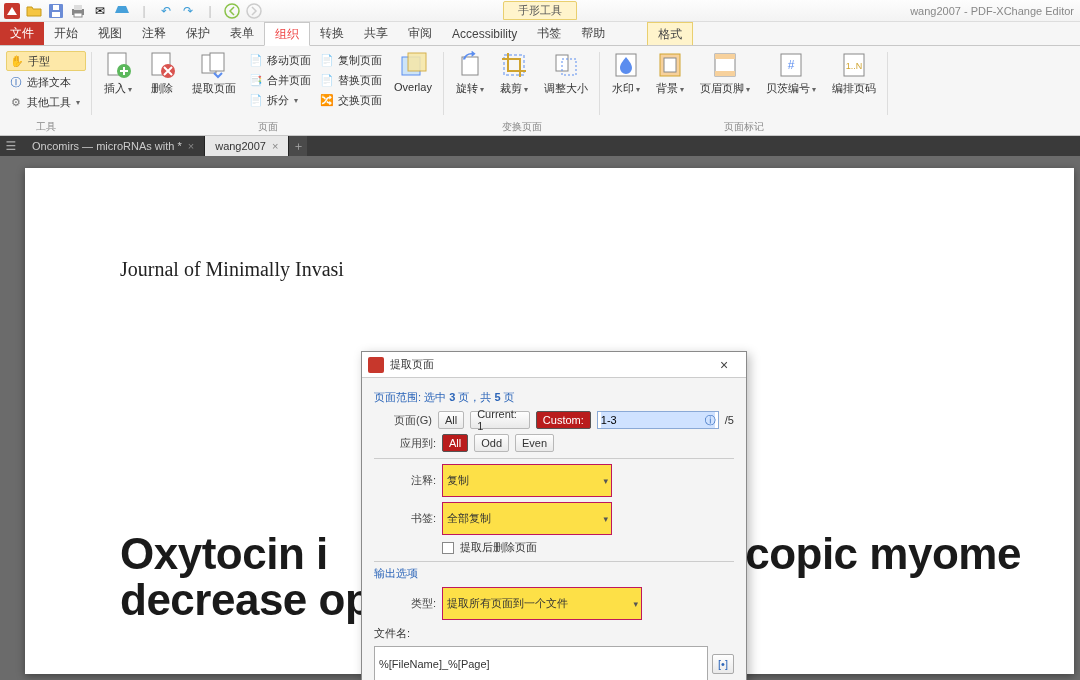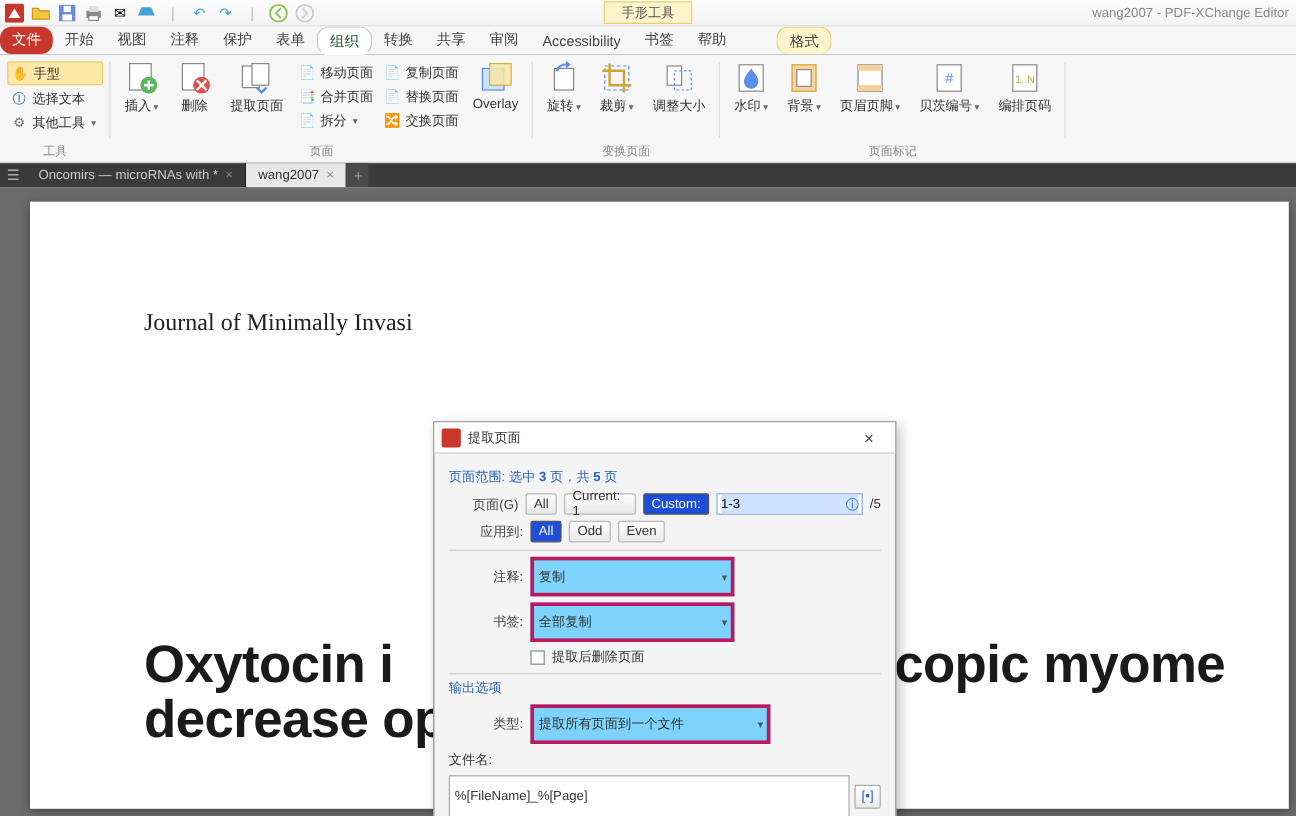--- a/index.html
+++ b/index.html
@@ -7,23 +7,23 @@
 
 
 .titlebar { height: 22px; background: linear-gradient(#fdfdfd,#f3f3f3); display: flex; align-items: center; border-bottom: 1px solid #ddd; position: relative; }
 .qat { display: flex; align-items: center; gap: 6px; padding: 0 4px; }
 .qat span { width: 16px; height: 16px; display: inline-flex; align-items: center; justify-content: center; }
 .context-tab { position:absolute; left:50%; transform:translateX(-50%); background:#fff4cc; border:1px solid #e9cf6f; padding:1px 14px; border-radius:2px 2px 0 0; font-size:11px; color:#555; }
 .titletext { position:absolute; right:6px; font-size:11px; color:#888; }
 
 
 .menubar { height: 24px; display:flex; align-items:stretch; border-bottom:1px solid #c8c8c8; background:#f6f6f6; }
-.menubar .mitem { padding:9px 10px; font-size:12px; color:#444; display:flex; align-items:center; border-right:0px; cursor:default;border-radius:10px; }
+.menubar .mitem { padding:9px 10px; font-size:12px; color:#444; display:flex; align-items:center; border-right:0px; cursor:default; }
 .menubar .mitem.file { background:#c7372c; color:#fff; }
-.menubar .mitem.active { background:#fff; border:1px solid #c8c8c8; border-bottom:1px solid #fff; margin-bottom:-1px; color:#14532d; }
+.menubar .mitem.active { background:#fff; border:1px solid #c8c8c8; border-bottom:1px solid #fff; margin-bottom:-1px; color:#ef4444; }
 
 
 .ribbon { height: 90px; background:#f6f6f6; border-bottom:1px solid #c8c8c8; display:flex; }
 .rgroup { display:flex; flex-direction:column; align-items:stretch; padding:3px 6px 0; position:relative; }
 .rgroup::after { content:""; position:absolute; right:0; top:6px; bottom:20px; width:1px; background:#ddd; }
 .rgroup .glabel { text-align:center; font-size:10px; color:#888; height:16px; line-height:16px; }
 .rbody { flex:1; display:flex; align-items:flex-start; gap:4px; }
 .tool-col { display:flex; flex-direction:column; gap:2px; padding-top:2px; }
 .tool-row { display:flex; align-items:center; gap:3px; font-size:11px; color:#333; padding:1px 2px; white-space:nowrap; }
 .tool-row.sel { background:#fde8a8; border:1px solid #e9cf6f; border-radius:2px; }
@@ -50,26 +50,26 @@
 .dlg-title { height:26px; display:flex; align-items:center; padding:0 6px; background:#fff; border-bottom:1px solid #ccc;}
 .dlg-title .ic-app { width:16px; height:16px; background:#c7372c; border-radius:2px; margin-right:6px;}
 .dlg-title .close { margin-left:auto; width:32px; text-align:center; font-size:14px; color:#444; }
 .dlg-body { padding:8px 12px 6px; }
 .section-title { color:#2a64b8; font-size:11px; margin:4px 0 6px; }
 .section-title .bold { font-weight:bold; }
 .dline { border:none; border-top:1px solid #ccc; margin:6px 0 4px; }
 .frow { display:flex; align-items:center; gap:6px; margin:5px 0;}
 .flabel { width:62px; text-align:right; color:#444;}
 .btn-t { border:1px solid #b8b8b8; background:linear-gradient(#fefefe,#e9e9e9); padding:1px 6px; border-radius:2px; font-size:11px; height:18px; display:inline-flex; align-items:center;}
-.btn-t.sel-dark { background:#1d4ed8; color:#fff; border-color:#555;}
+.btn-t.sel-dark { background:#b91c1c; color:#fff; border-color:#555;}
 .txt { border:1px solid #8aa9d6; background:#fff; height:18px; padding:0 3px; display:inline-flex; align-items:center; position:relative;}
 .txt.sel { width:130px; }
 .txt input { border:none; outline:none; font-size:11px; width:100%; padding:0; height:16px;}
 .txt .info { position:absolute; right:2px; color:#2a64b8; font-size:11px;}
-.select { border:3px solid #be185d; background:#7dd3fc; height:33px; display:flex; align-items:center; padding:0 14px 0 4px; position:relative; font-size:11px; }
+.select { border:1px solid #be185d; background:#fde047; height:33px; display:flex; align-items:center; padding:0 14px 0 4px; position:relative; font-size:11px; }
 .select::after { content:"▾"; position:absolute; right:3px; font-size:9px; color:#555;}
 .chk { width:12px; height:12px; border:1px solid #888; display:inline-flex; align-items:center; justify-content:center; font-size:10px; background:#fff;}
 .smallbtn { border:1px solid #aaa; background:linear-gradient(#fefefe,#e9e9e9); width:22px; height:20px; display:inline-flex; align-items:center; justify-content:center; border-radius:2px; }
 .finput { border:1px solid #aaa; background:#fff; height:36px; padding:0 4px; display:flex; align-items:center; color:#888; font-size:11px; flex:1;}
 
 svg { display:block; }
 </style>
 </head>
 <body>
 

